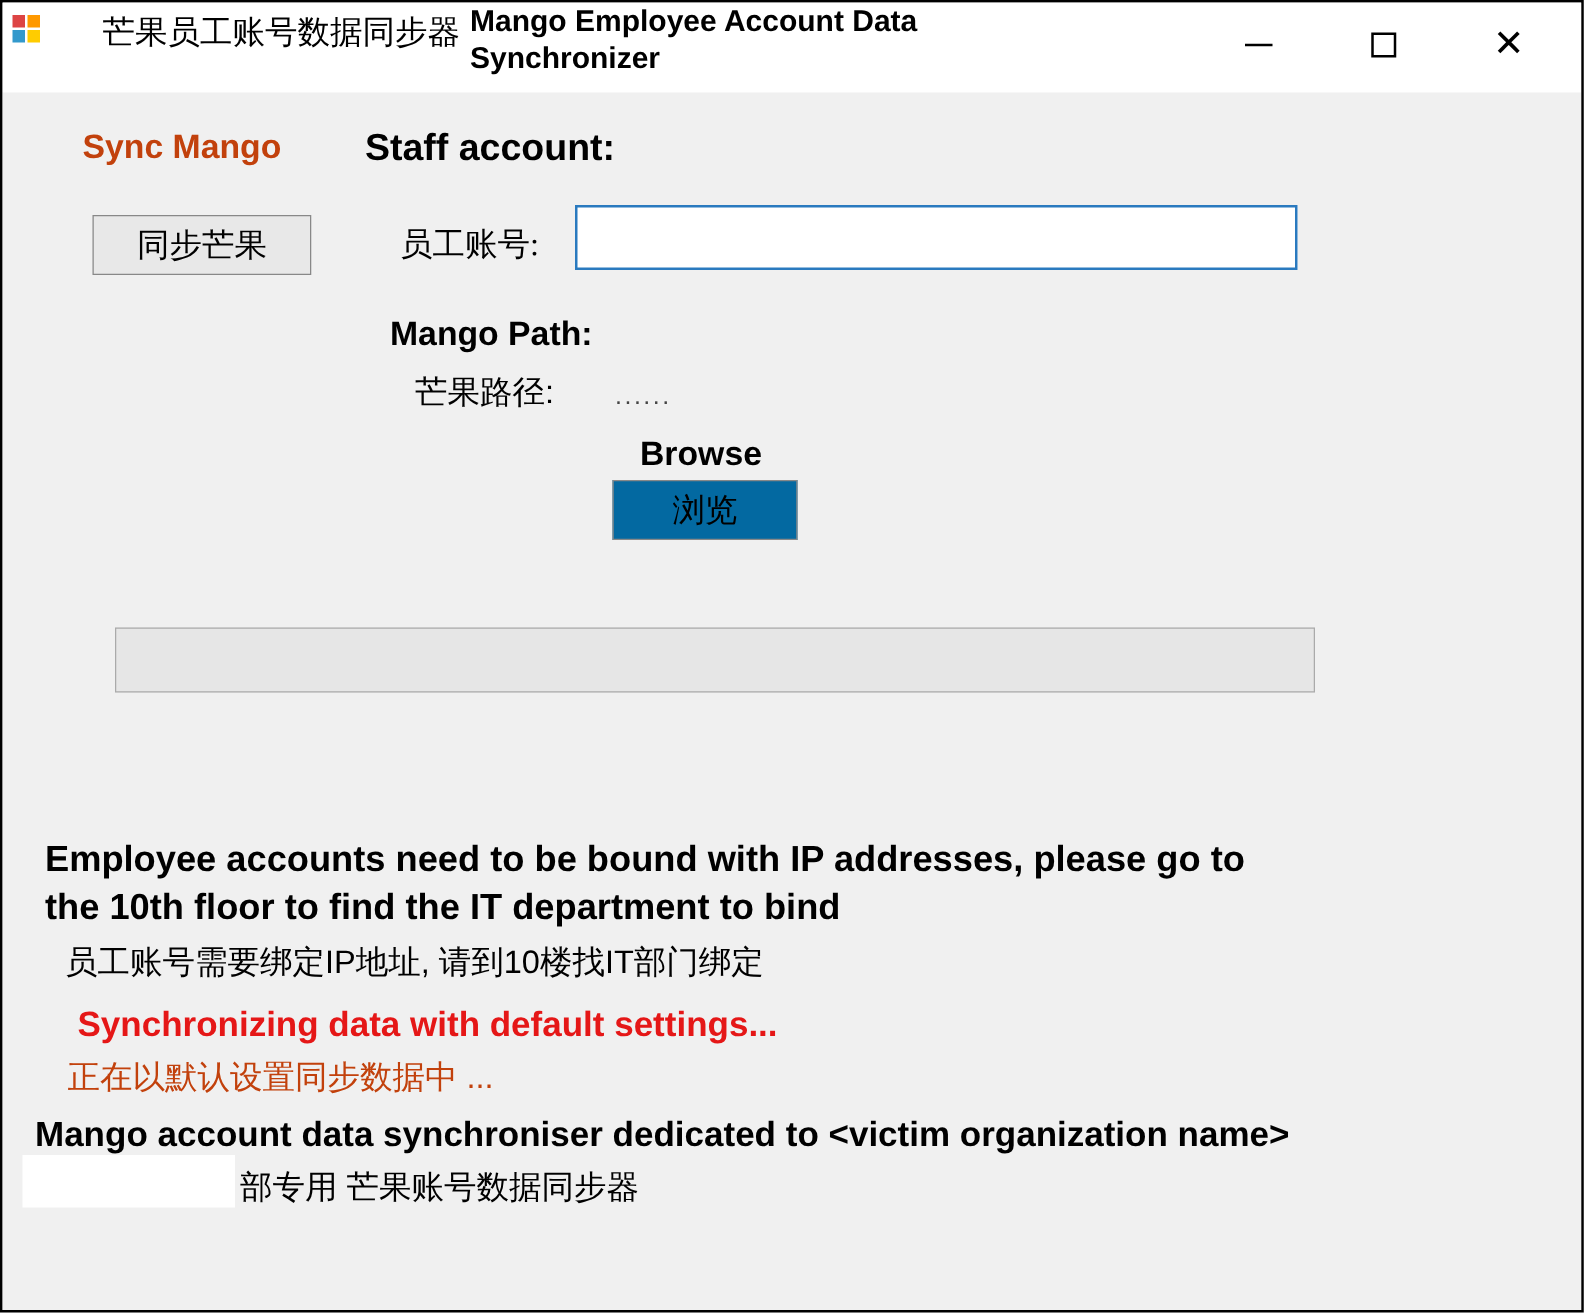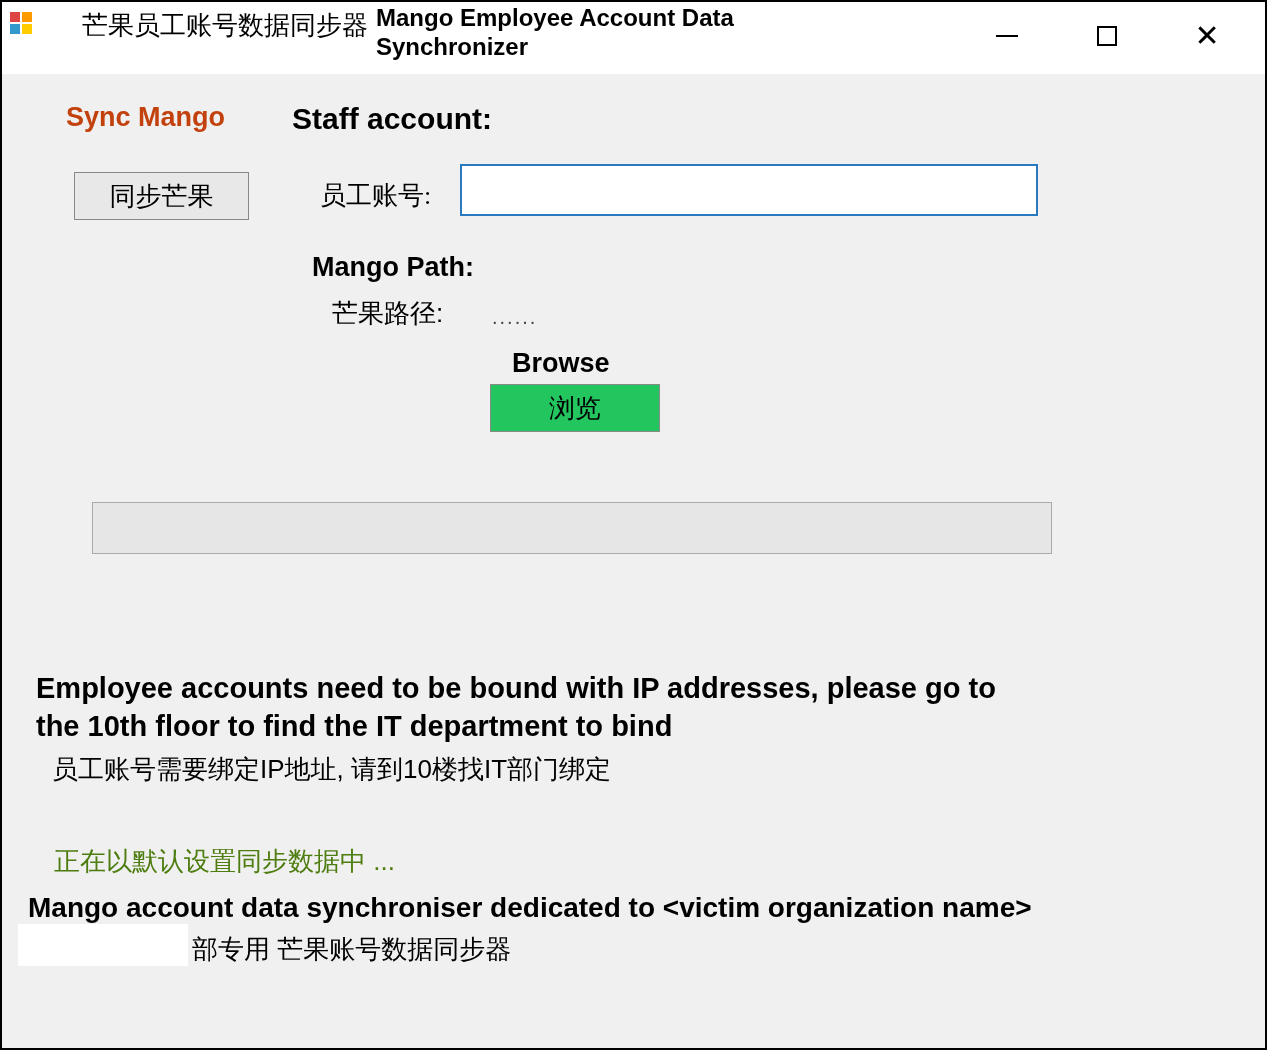--- a/index.html
+++ b/index.html
@@ -167,23 +167,23 @@
       position: absolute;
       left: 510px;
       top: 254px;
       font-size: 27px;
       font-weight: bold;
     }
     .browse-btn {
       position: absolute;
       left: 488px;
       top: 290px;
-      width: 170px;
+      width: 148px;
       height: 48px;
-      background: #22c55e;
+      background: #0369a1;
       border: 1px solid #888;
       font-size: 26px;
       font-family: inherit;
       cursor: pointer;
     }
     .progress-bar {
       position: absolute;
       left: 90px;
       top: 428px;
       width: 960px;
@@ -212,21 +212,21 @@
       top: 730px;
       font-size: 28px;
       font-weight: bold;
       color: #e51717;
     }
     .sync-status-cn {
       position: absolute;
       left: 52px;
       top: 770px;
       font-size: 26px;
-      color: #4d7c0f;
+      color: #c2410c;
     }
     .footer-en {
       position: absolute;
       left: 26px;
       top: 818px;
       font-size: 28px;
       font-weight: bold;
     }
     .footer-cn {
       position: absolute;
@@ -283,18 +283,19 @@
 
     <div class="browse-en">Browse</div>
     <button class="browse-btn">浏览</button>
   </div>
 
   <div class="progress-bar"></div>
 
   <div class="info-en1">Employee accounts need to be bound with IP addresses, please go to the 10th floor to find the IT department to bind</div>
   <div class="info-cn1">员工账号需要绑定IP地址, 请到10楼找IT部门绑定</div>
 
+  <div class="sync-status-en">Synchronizing data with default settings...</div>
   <div class="sync-status-cn">正在以默认设置同步数据中 ...</div>
 
   <div class="footer-en">Mango account data synchroniser dedicated to &lt;victim organization name&gt;</div>
   <div class="footer-blank"></div>
   <div class="footer-cn">部专用 芒果账号数据同步器</div>
 </div>
 
 </body></html>

